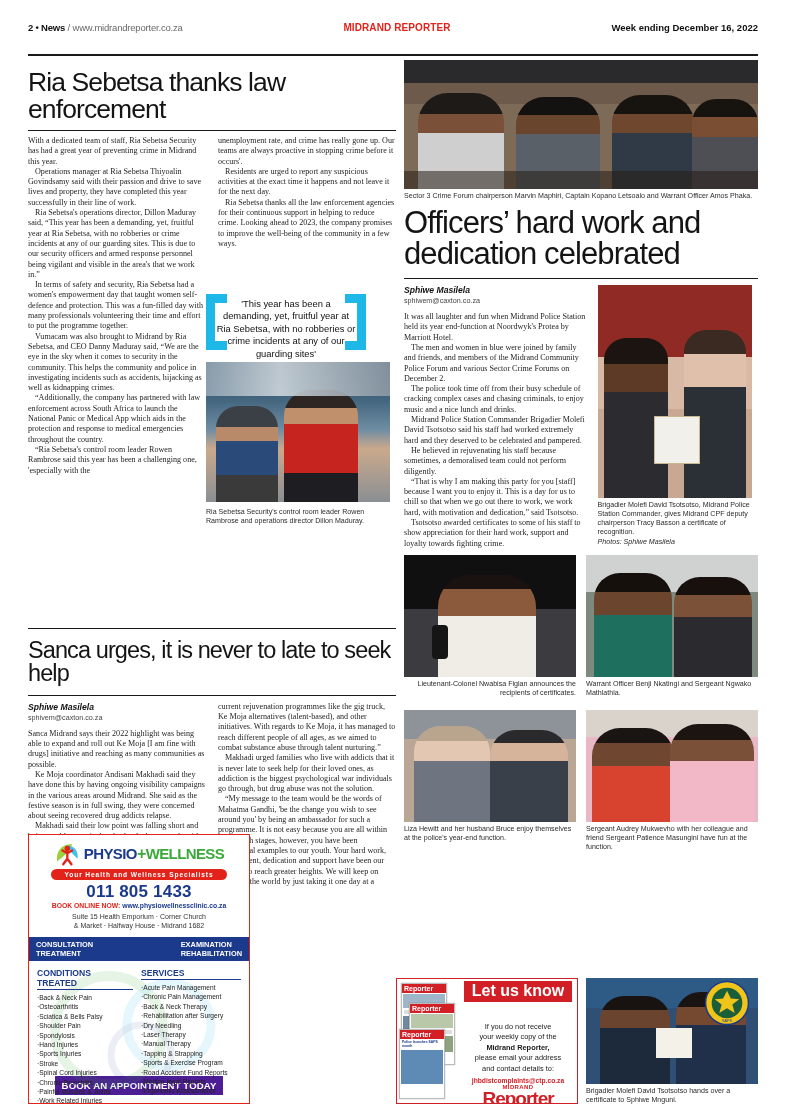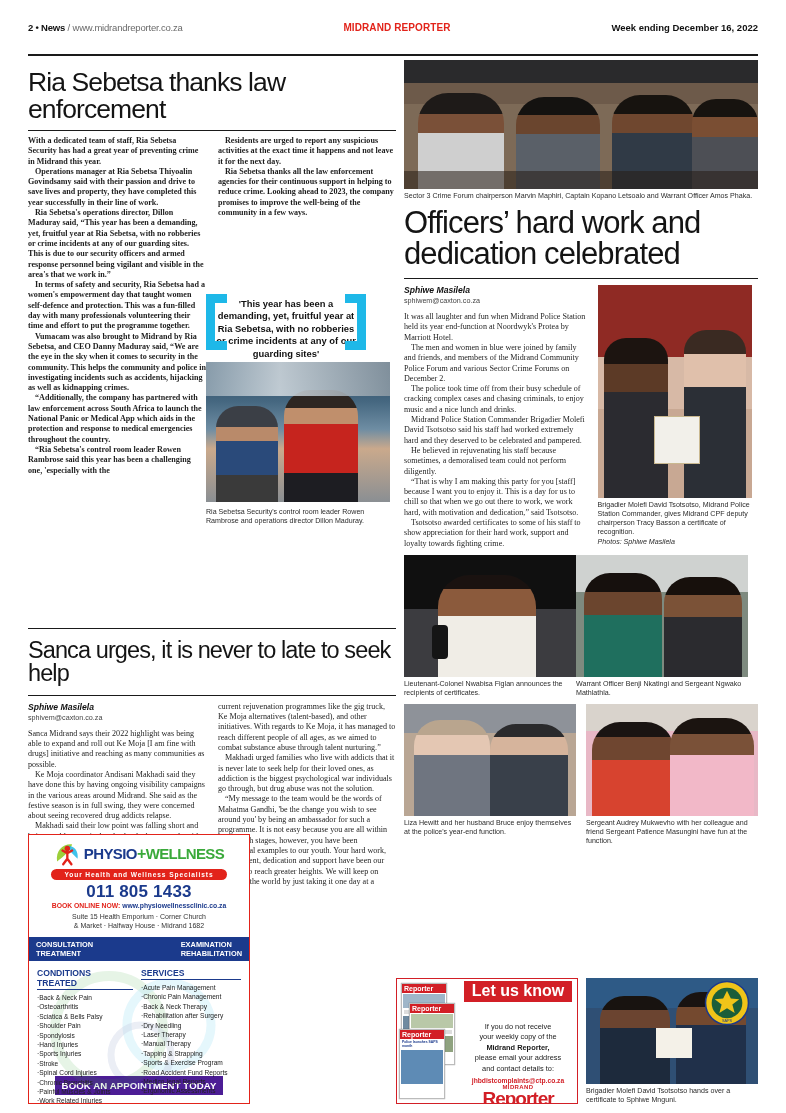--- a/index.html
+++ b/index.html
@@ -148,32 +148,33 @@
     <div class="mh-right">Week ending December 16, 2022</div>
   </div>
 
   <div class="cols" style="margin-top:4px;">
 
     <div class="leftside">
 
       <h1 class="head head-a1">Ria Sebetsa thanks law enforcement</h1>
       <div class="rule" style="border-top-width:0.9px;margin-bottom:5px;"></div>
 
-      <div style="position:relative;font-weight:bold;">
+      <div style="position:relative;">
         <div class="cols">
           <div class="bodycol" style="width:178px;margin-right:12px;">
             <p class="first">With a dedicated team of staff, Ria Sebetsa Security has had a great year of preventing crime in Midrand this year.</p>
             <p>Operations manager at Ria Sebetsa Thiyoalin Govindsamy said with their passion and drive to save lives and property, they have completed this year successfully in their line of work.</p>
             <p>Ria Sebetsa's operations director, Dillon Maduray said, “This year has been a demanding, yet, fruitful year at Ria Sebetsa, with no robberies or crime incidents at any of our guarding sites. This is due to our security officers and armed response personnel being vigilant and visible in the area's that we work in.”</p>
             <p>In terms of safety and security, Ria Sebetsa had a women's empowerment day that taught women self-defence and protection. This was a fun-filled day with many professionals volunteering their time and effort to put the programme together.</p>
             <p>Vumacam was also brought to Midrand by Ria Sebetsa, and CEO Danny Maduray said, “We are the eye in the sky when it comes to security in the community. This helps the community and police in investigating incidents such as accidents, hijacking as well as kidnapping crimes.</p>
             <p>“Additionally, the company has partnered with law enforcement across South Africa to launch the National Panic or Medical App which aids in the protection and response to medical emergencies throughout the country.</p>
             <p>“Ria Sebetsa's control room leader Rowen Rambrose said this year has been a challenging one, 'especially with the</p>
           </div>
           <div class="bodycol" style="width:178px;">
+            <p class="first">unemployment rate, and crime has really gone up. Our teams are always proactive in stopping crime before it occurs'.</p>
             <p style="padding-right:0;">Residents are urged to report any suspicious activities at the exact time it happens and not leave it for the next day.</p>
             <p>Ria Sebetsa thanks all the law enforcement agencies for their continuous support in helping to reduce crime. Looking ahead to 2023, the company promises to improve the well-being of the community in a few ways.</p>
           </div>
         </div>
 
         <div class="pullwrap">
           <div class="brk l"></div>
           <div class="brk r"></div>
           <div class="pull">'This year has been a demanding, yet, fruitful year at Ria Sebetsa, with no robberies or crime incidents at any of our guarding sites'</div>
         </div>
@@ -246,39 +247,39 @@
             <div style="position:absolute;left:6px;bottom:0;width:64px;height:160px;background:linear-gradient(180deg,#1c1410 0 16%,#5c3a26 16% 34%,#2b2b30 34% 100%);border-radius:22px 22px 0 0;"></div>
             <div style="position:absolute;right:6px;bottom:0;width:62px;height:168px;background:linear-gradient(180deg,#3a2a22 0 14%,#e0c0ab 14% 34%,#2b2f36 34% 100%);border-radius:22px 22px 0 0;"></div>
             <div style="position:absolute;left:56px;bottom:34px;width:46px;height:48px;background:#f2f0ea;border:1px solid #c9b88f;"></div>
           </div>
           <div class="caption">Brigadier Molefi David Tsotsotso, Midrand Police Station Commander, gives Midrand CPF deputy chairperson Tracy Basson a certificate of recognition.</div>
           <div class="caption ital" style="font-style:italic;margin-top:1px;">Photos: Sphiwe Masilela</div>
         </div>
       </div>
 
       <div class="cols" style="margin-top:6px;">
-        <div style="width:172px;">
+        <div style="width:172px;margin-right:10px;text-align:right;">
           <div class="photo" style="width:172px;height:122px;">
             <div class="ph-inner" style="background:linear-gradient(180deg,#101010 0 44%,#3c3c40 44% 100%);"></div>
             <div style="position:absolute;left:34px;bottom:0;width:98px;height:102px;background:linear-gradient(180deg,#1a1210 0 14%,#8b5a3c 14% 40%,#f0ede6 40% 100%);border-radius:32px 32px 0 0;"></div>
             <div style="position:absolute;left:28px;bottom:18px;width:16px;height:34px;background:#151515;border-radius:4px;"></div>
           </div>
           <div class="caption">Lieutenant-Colonel Nwabisa Figlan announces the recipients of certificates.</div>
         </div>
         <div style="width:172px;">
           <div class="photo" style="width:172px;height:122px;">
             <div class="ph-inner" style="background:linear-gradient(180deg,#cfd2d0 0 30%,#7e8a7f 30% 100%);"></div>
             <div style="position:absolute;left:8px;bottom:0;width:78px;height:104px;background:linear-gradient(180deg,#16100d 0 18%,#6b452e 18% 40%,#1f6f5e 40% 100%);border-radius:26px 26px 0 0;"></div>
             <div style="position:absolute;right:6px;bottom:0;width:78px;height:100px;background:linear-gradient(180deg,#17100c 0 18%,#7b5237 18% 40%,#2b2b2f 40% 100%);border-radius:26px 26px 0 0;"></div>
           </div>
           <div class="caption">Warrant Officer Benji Nkatingi and Sergeant Ngwako Mathlathla.</div>
         </div>
       </div>
 
-      <div class="cols" style="margin-top:6px;">
+      <div class="cols" style="margin-top:12px;">
         <div style="width:172px;margin-right:10px;">
           <div class="photo" style="width:172px;height:112px;">
             <div class="ph-inner" style="background:linear-gradient(180deg,#8e9299 0 26%,#b9a694 26% 100%);"></div>
             <div style="position:absolute;left:10px;bottom:0;width:76px;height:96px;background:linear-gradient(180deg,#b9a58e 0 16%,#e4c7b3 16% 36%,#6f7580 36% 100%);border-radius:26px 26px 0 0;"></div>
             <div style="position:absolute;right:8px;bottom:0;width:78px;height:92px;background:linear-gradient(180deg,#2a2a2c 0 14%,#d6b49c 14% 34%,#39404a 34% 100%);border-radius:26px 26px 0 0;"></div>
           </div>
           <div class="caption">Liza Hewitt and her husband Bruce enjoy themselves at the police's year-end function.</div>
         </div>
         <div style="width:172px;">
           <div class="photo" style="width:172px;height:112px;">

